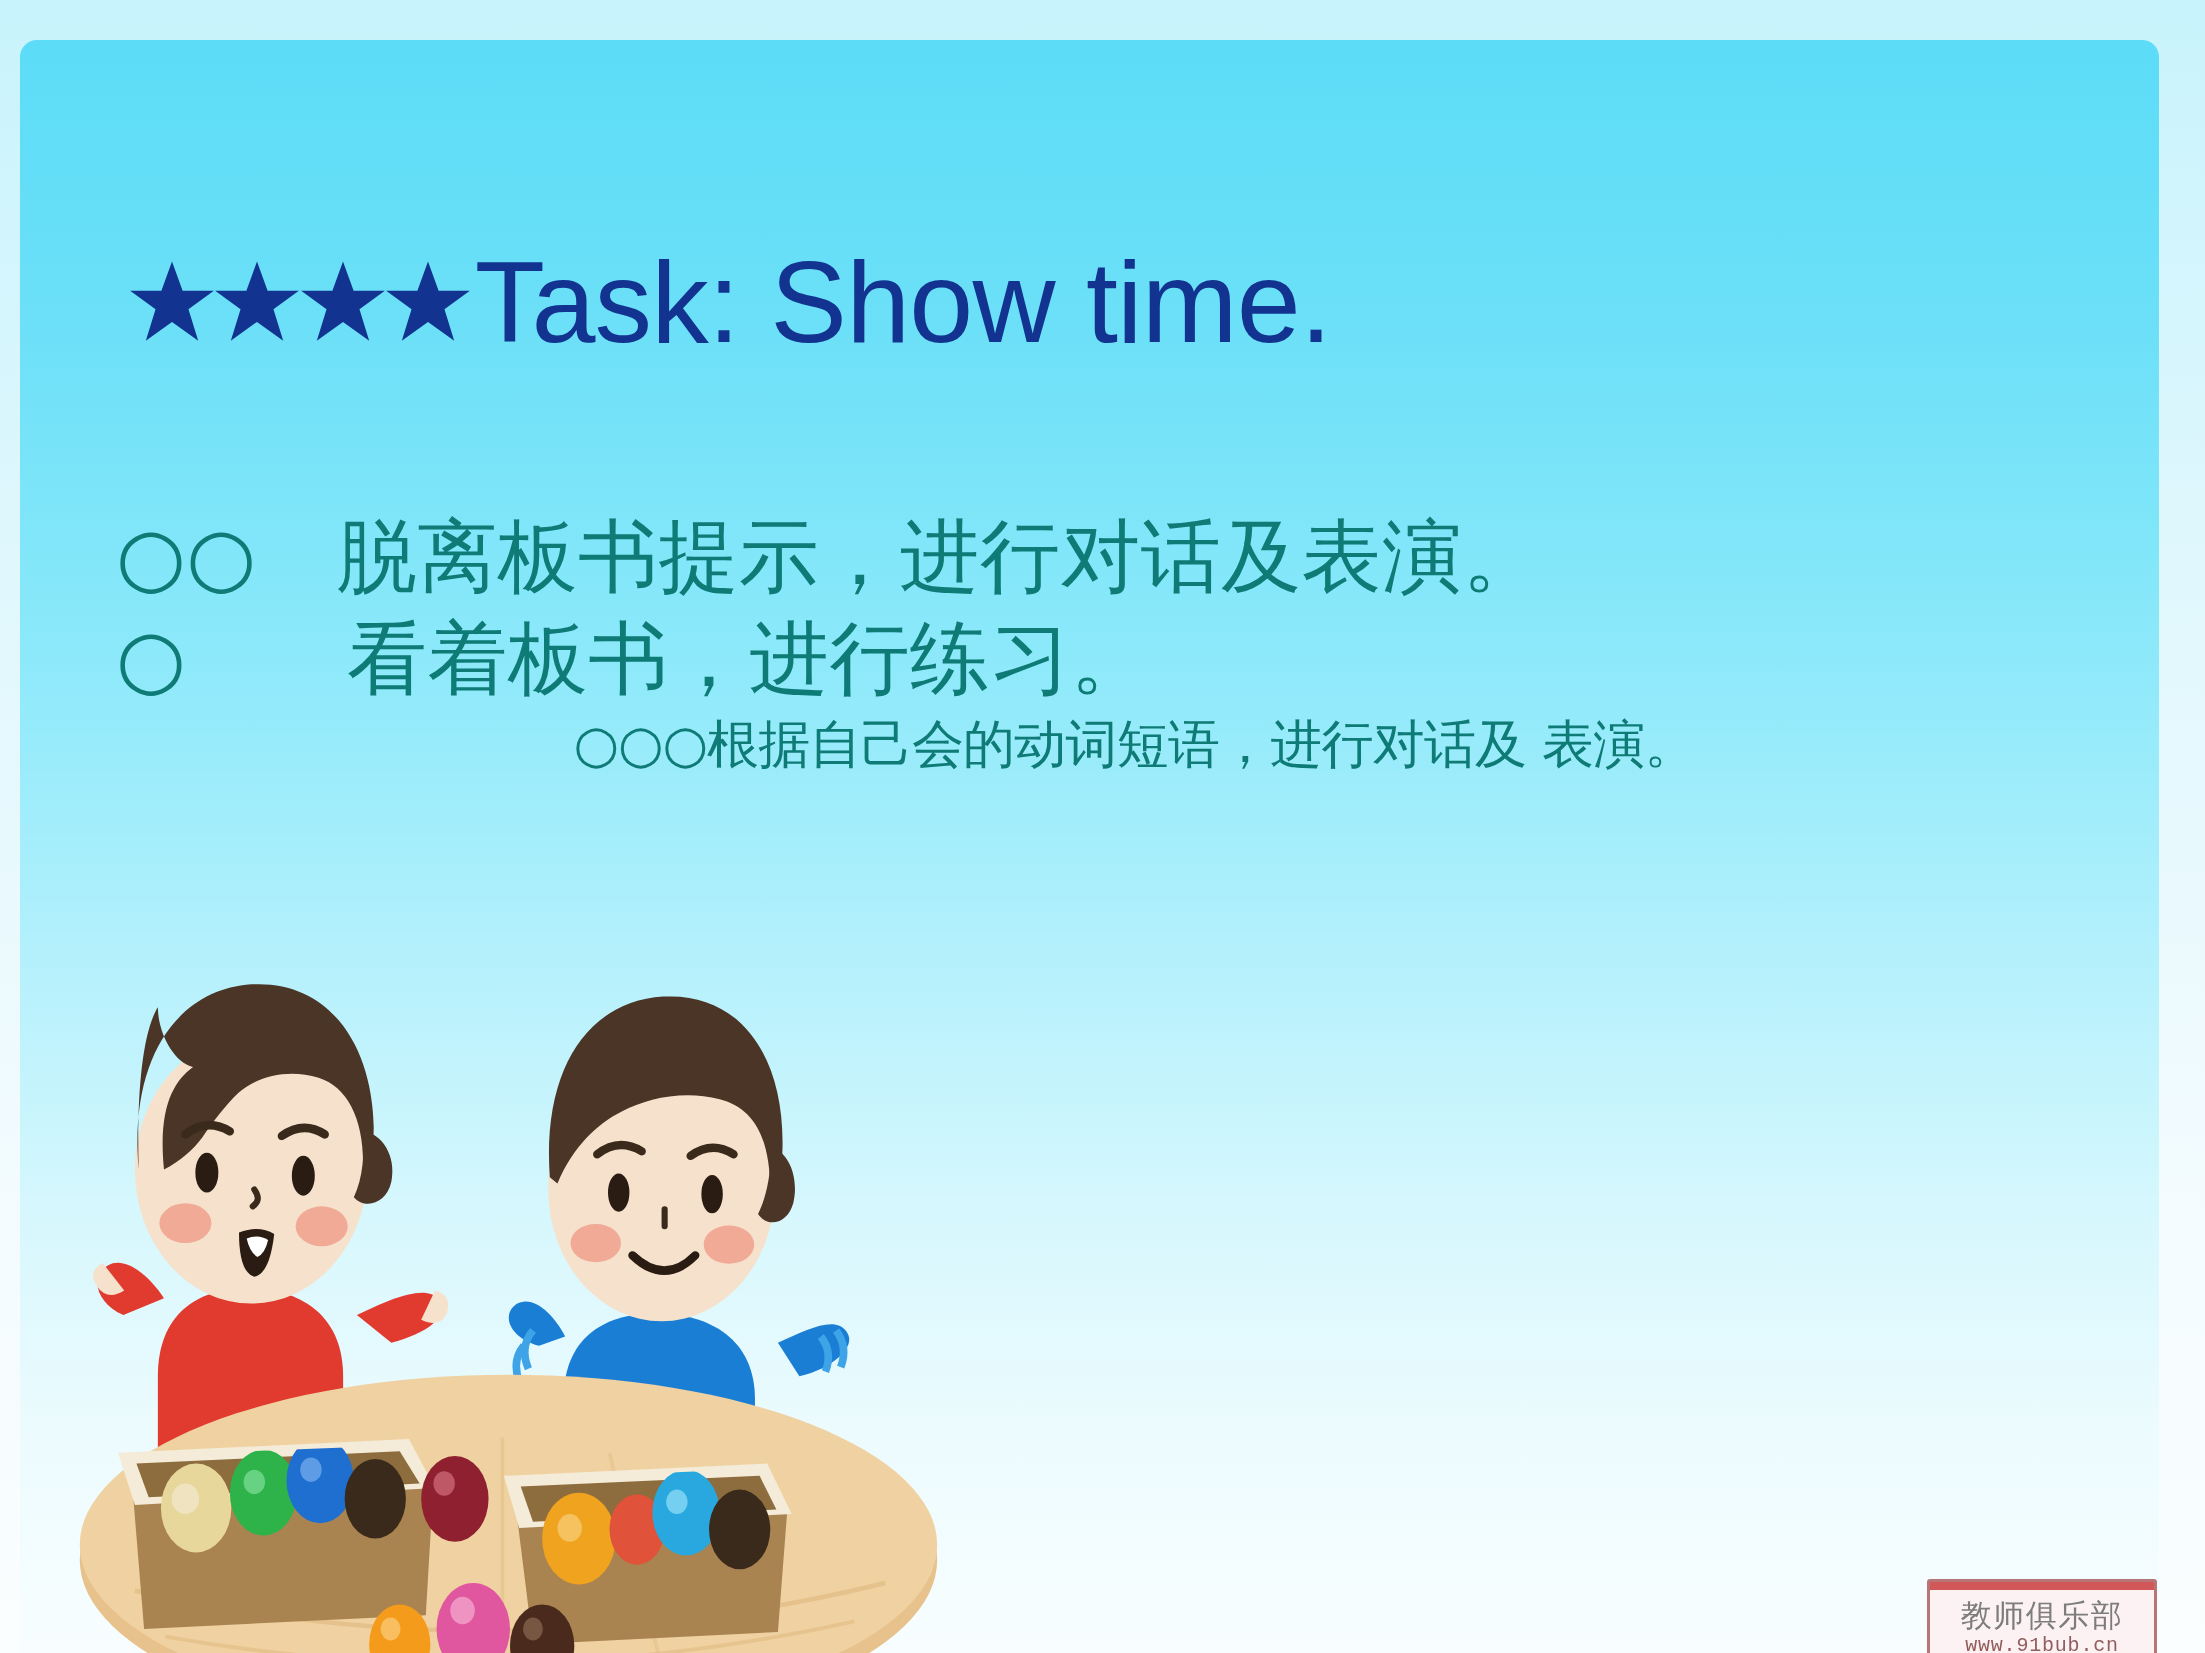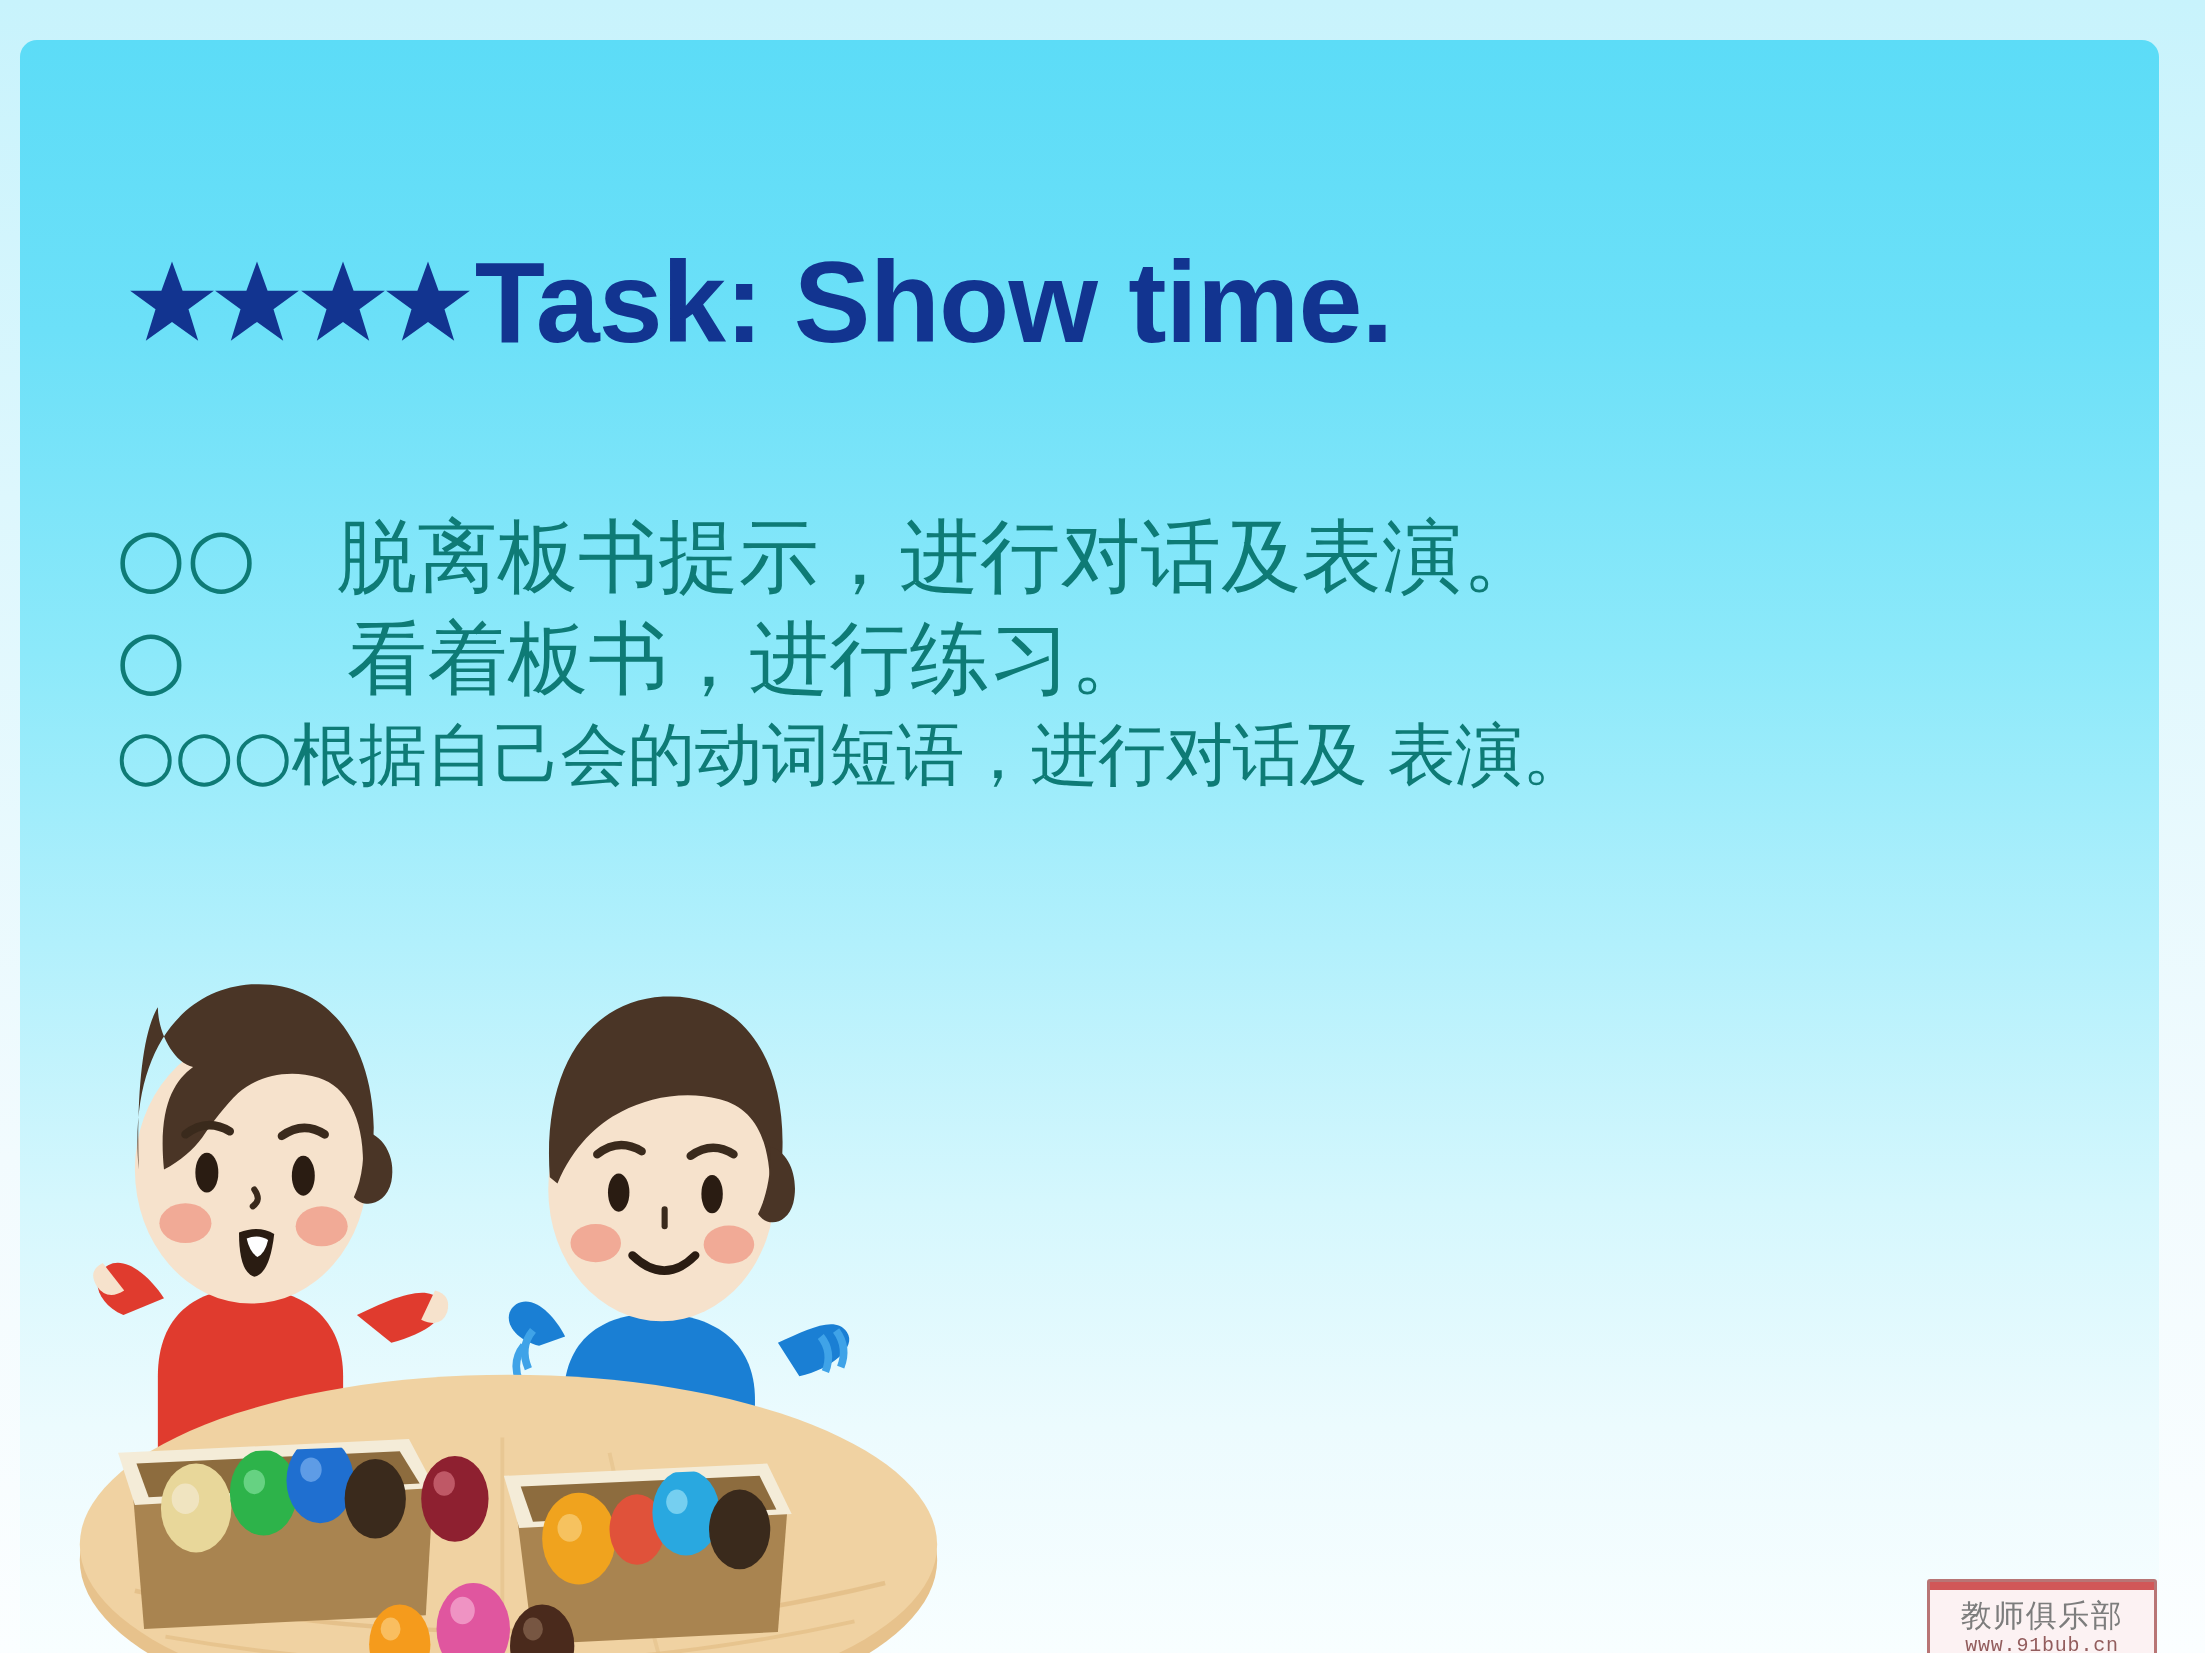--- a/index.html
+++ b/index.html
@@ -40,21 +40,21 @@
   .star {
     display:inline-block;
     width:90px; height:90px;
     margin-right:-4.6px;
     flex:0 0 auto;
   }
   .star svg { display:block; width:100%; height:100%; }
   #title-text {
     font-size:115px;
     line-height:1;
-    font-weight:700;
+    font-weight:400;
     color:#123490;
     letter-spacing:-0.8px;
     margin-left:6.1px;
     font-family:"Liberation Sans","DejaVu Sans",sans-serif;
     text-align:right;
   }
 
   
   #bullets {
     position:absolute;
@@ -64,21 +64,21 @@
   .bullet-line {
     color:#0e7b76;
     font-size:80px;
     line-height:1.28;
     font-family:"DejaVu Sans","Liberation Sans",sans-serif;
     white-space:pre;
     letter-spacing:0.4px;
   }
   .bullet-line.l1 { font-size:80px; }
   .bullet-line.l2 { font-size:80px; }
-  .bullet-line.l3 { font-size:68px; letter-spacing:-0.8px; }
+  .bullet-line.l3 { font-size:52px; letter-spacing:-0.8px;text-align:center; }
 
   
   #illustration {
     position:absolute;
     left:23px; top:877px;
     width:934px; height:777px;
   }
   #illustration svg { display:block; width:100%; height:100%; }
 
   

